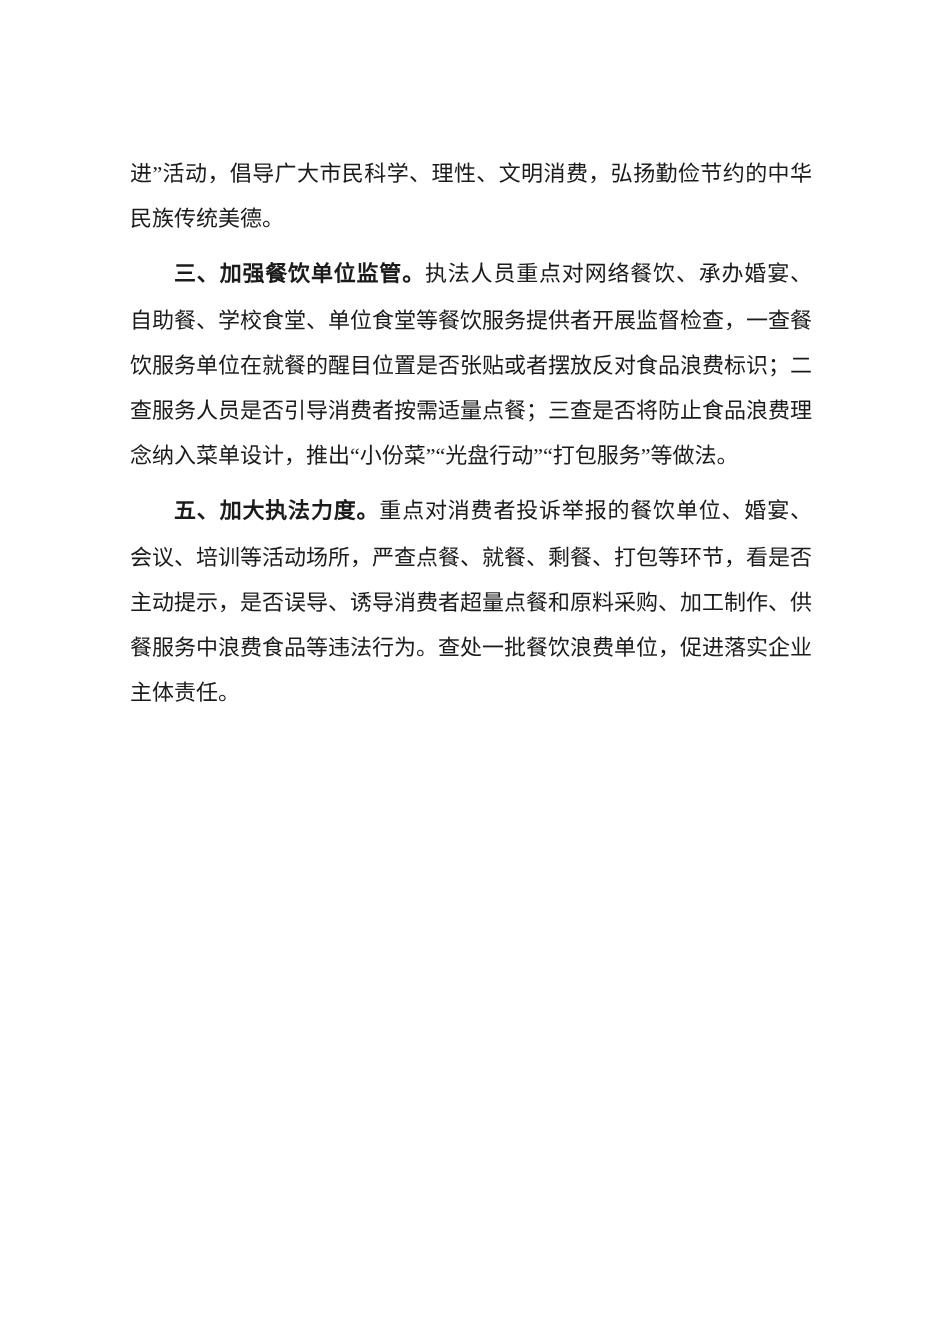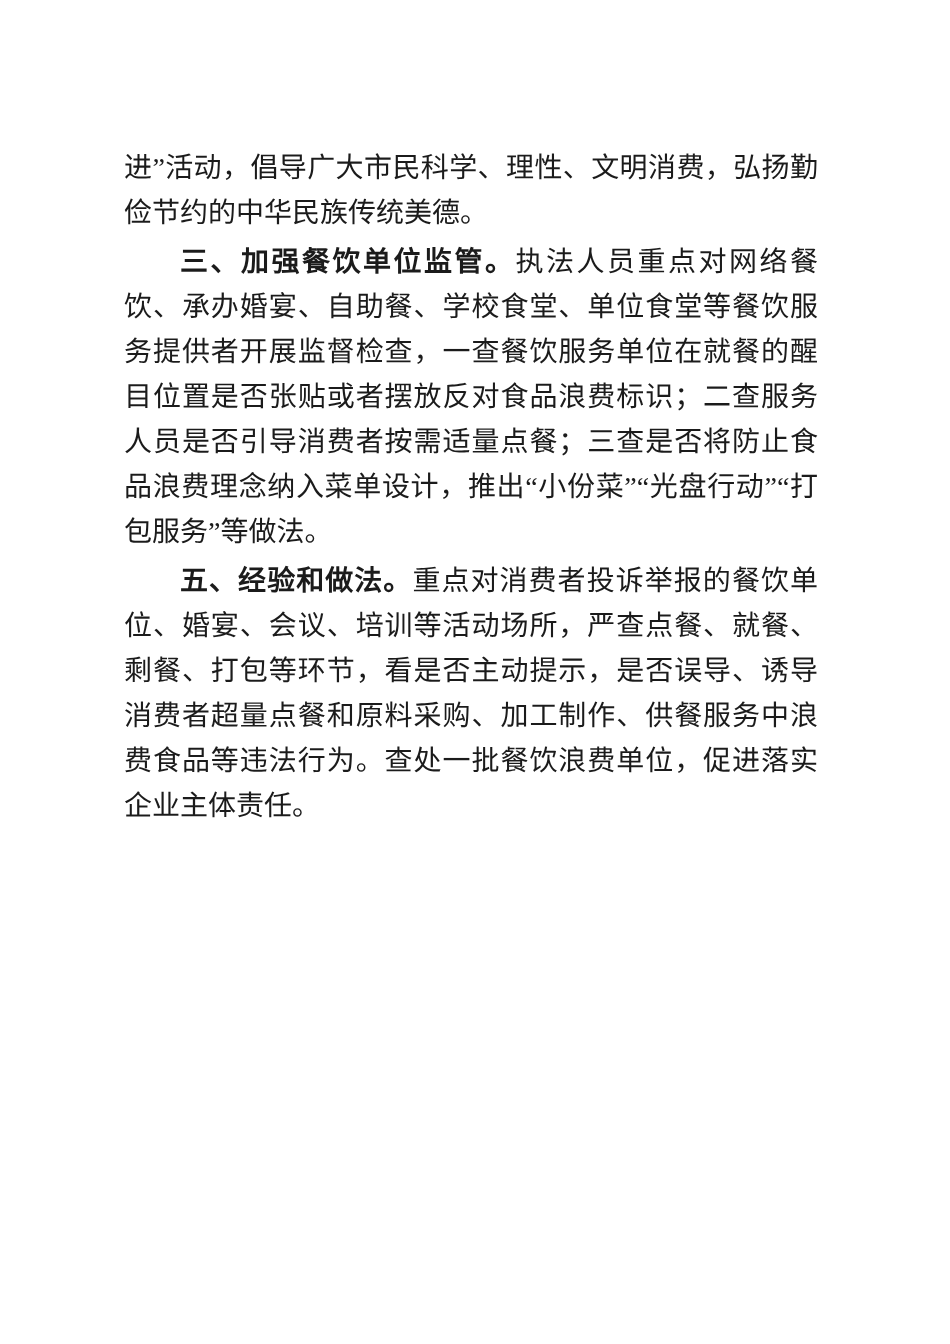--- a/index.html
+++ b/index.html
@@ -24,43 +24,43 @@
     height: 1344px;
     background: #ffffff;
   }
   .content {
     position: absolute;
     left: 120px;
     top: 141px;
     width: 702px;
   }
   p.para {
-    margin: 4px;
+    margin: 10px;
     padding: 0;
-    font-size: 28px;
+    font-size: 22px;
     line-height: 45px;
     text-align: justify;
     text-justify: inter-ideograph;
     letter-spacing: 0;
     overflow-wrap: break-word;
   }
   p.para.indent {
     text-indent: 2em;
   }
   .run.body {
     font-family: "Liberation Serif", "DejaVu Serif", serif;
     font-weight: normal;
   }
   .run.heading {
-    font-family: Liberation Serif, serif;
+    font-family: Liberation Mono, monospace;
     font-weight: bold;
   }
 </style>
 </head>
 <body>
 
 <div class="page">
   <div class="content">
       <p class="para"><span class="run body">进”活动，倡导广大市民科学、理性、文明消费，弘扬勤俭节约的中华民族传统美德。</span></p>
       <p class="para indent"><span class="run heading">三、加强餐饮单位监管。</span><span class="run body">执法人员重点对网络餐饮、承办婚宴、自助餐、学校食堂、单位食堂等餐饮服务提供者开展监督检查，一查餐饮服务单位在就餐的醒目位置是否张贴或者摆放反对食品浪费标识；二查服务人员是否引导消费者按需适量点餐；三查是否将防止食品浪费理念纳入菜单设计，推出“小份菜”“光盘行动”“打包服务”等做法。</span></p>
-      <p class="para indent"><span class="run heading">五、经验和做法。</span><span class="run body">重点对消费者投诉举报的餐饮单位、婚宴、会议、培训等活动场所，严查点餐、就餐、剩餐、打包等环节，看是否主动提示，是否误导、诱导消费者超量点餐和原料采购、加工制作、供餐服务中浪费食品等违法行为。查处一批餐饮浪费单位，促进落实企业主体责任。</span></p>
+      <p class="para indent"><span class="run heading">五、加大执法力度。</span><span class="run body">重点对消费者投诉举报的餐饮单位、婚宴、会议、培训等活动场所，严查点餐、就餐、剩餐、打包等环节，看是否主动提示，是否误导、诱导消费者超量点餐和原料采购、加工制作、供餐服务中浪费食品等违法行为。查处一批餐饮浪费单位，促进落实企业主体责任。</span></p>
     </div>
 </div>
 
 </body></html>

